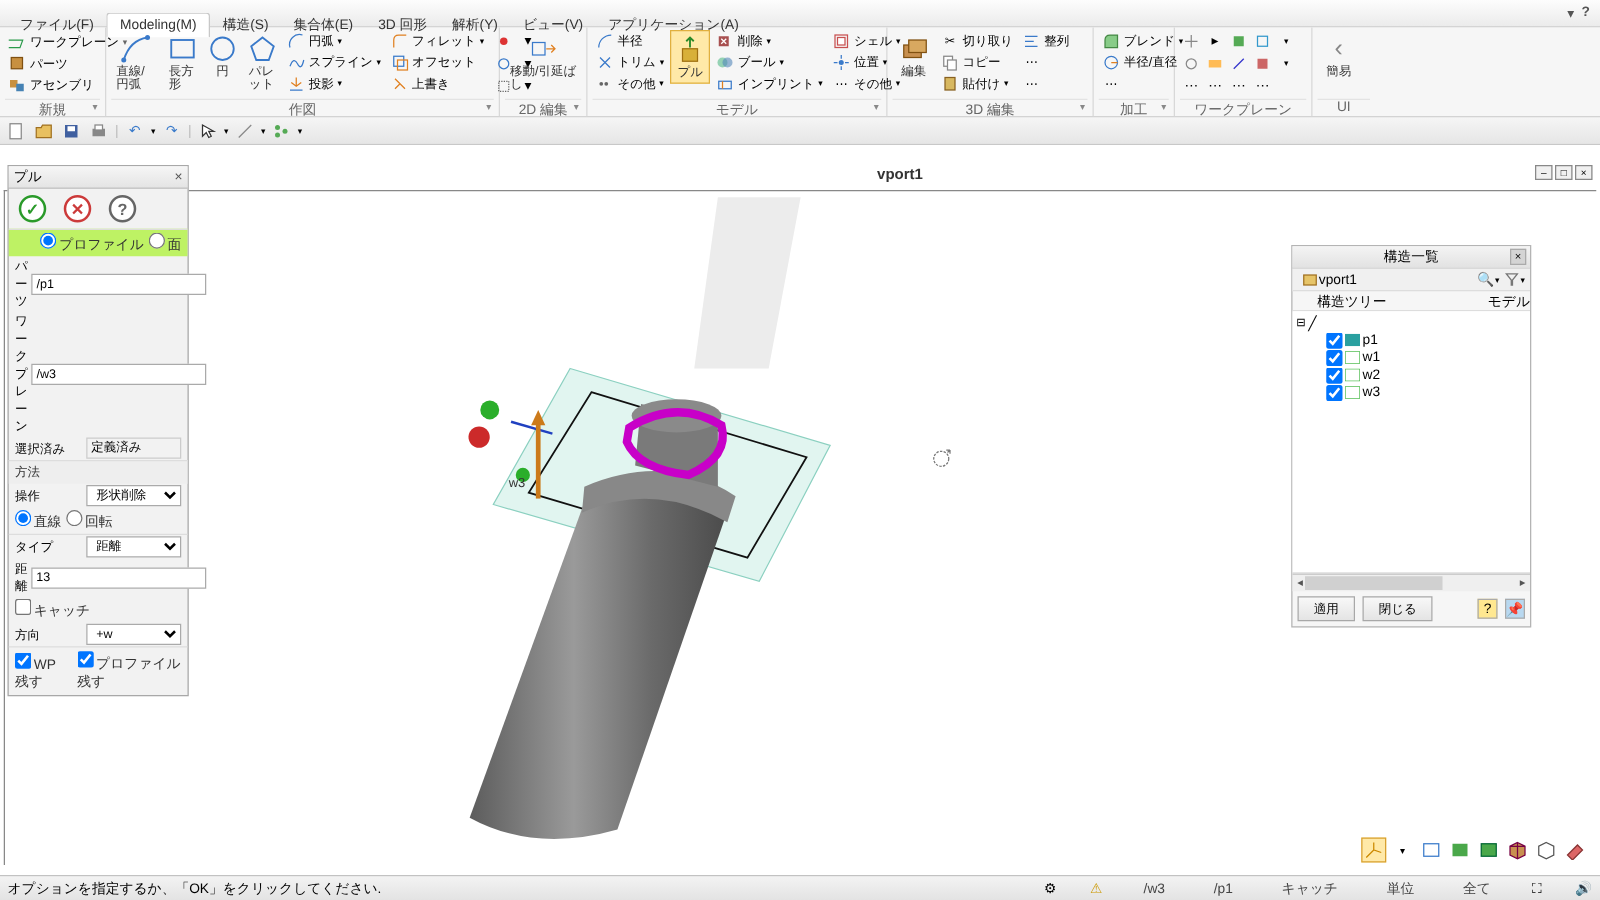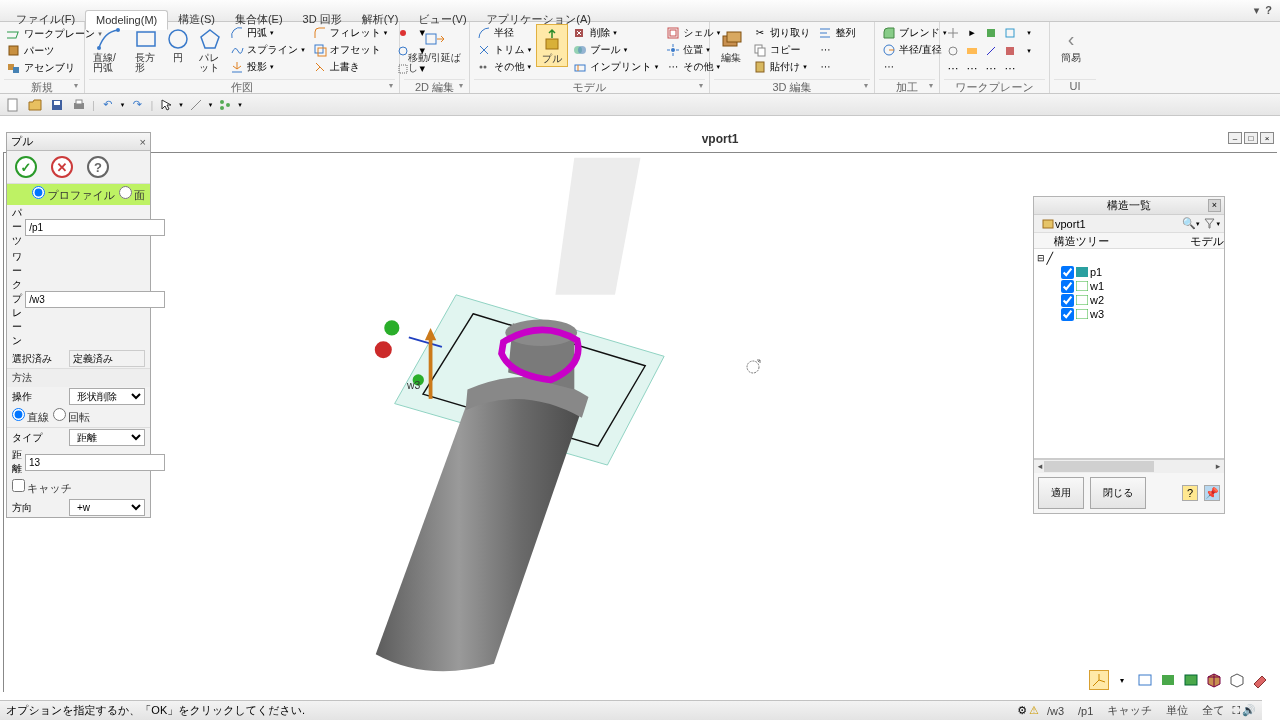--- a/index.html
+++ b/index.html
@@ -68,31 +68,31 @@
 .struct .toolbar .ic { width:14px; height:14px; margin-left:3px; cursor:pointer; display:flex;align-items:center;justify-content:center;}
 .struct .tabs { height: 16px; display:flex; font-size:10px; border-bottom:1px solid #ddd;}
 .struct .tabs .t { flex:1; text-align:center; padding-top:1px;}
 .struct .tree { height: 210px; background:#fff; overflow:auto; padding: 2px 3px; border-bottom:1px solid #ccc;}
 .struct .node { display:flex; align-items:center; gap:2px; height:14px; font-size:11px; padding-left: var(--ind,0px);}
 .struct .node input { margin:0;}
 .struct .scroll { height: 14px; background: #efefef; border-top:1px solid #ccc; position:relative;}
 .struct .scroll .thumb{ position:absolute; left:10px; top:1px; width:110px; height:11px; background:#d0d0d0;}
 .struct .scroll .ar{ position:absolute; top:0; width:12px; height:14px; text-align:center; font-size:9px; line-height:13px; color:#555;}
 .struct .foot { display:flex; gap:6px; padding: 4px; align-items:center;}
-.struct .foot button { height: 32px; padding: 0 12px; background: linear-gradient(#f8f8f8,#e4e4e4); border:1px solid #a8a8a8; font-size:10px; cursor:pointer;}
+.struct .foot button { height: 20px; padding: 0 12px; background: linear-gradient(#f8f8f8,#e4e4e4); border:1px solid #a8a8a8; font-size:10px; cursor:pointer;}
 .struct .foot .sp{flex:1;}
 .struct .foot .sic{width:16px;height:16px;border:1px solid #aaa; display:flex;align-items:center;justify-content:center; cursor:pointer;}
 
 
 .btoolbar { position: absolute; left: 0; right: 0; bottom: 28px; height: 24px; display:flex; justify-content:flex-end; align-items:center; gap:3px; padding-right:10px; background:transparent; z-index:4;}
 .btoolbar .b { width:20px; height:20px; border:1px solid transparent; display:flex; align-items:center; justify-content:center; cursor:pointer;}
 .btoolbar .b.active{ background:#ffe9a8; border-color:#d8a030;}
 
 
-.status { position: absolute; left:0; right:18px; bottom:0; height: 20px; background: linear-gradient(#f3f3f3,#e3e3e3); border-top:1px solid #c2c2c2; display:flex; align-items:center; font-size:10px; padding: 0 6px; gap: 2px;}
+.status { position: absolute; left:0; right:0; bottom:0; height: 20px; background: linear-gradient(#f3f3f3,#e3e3e3); border-top:1px solid #c2c2c2; display:flex; align-items:center; font-size:10px; padding: 0 6px; gap: 27px;}
 .status .msg { flex:1;}
 .status .seg { padding: 0 6px; color:#444;}
 
 svg { display:block; }
 </style>
 </head>
 <body>
 
 <div class="menubar">
   <div class="mi">ファイル(F)</div>
@@ -682,20 +682,24 @@
         <div class="lab">距離</div>
         <input type="text" value="13" style="">
       </div>
     <div class="row">
         <label><input type="checkbox" style=""><span>キャッチ</span></label>
       </div>
     <div class="field">
         <div class="lab">方向</div>
         <select><option>+w</option></select>
       </div>
+    <div class="row" style="border-top:1px solid #ddd; padding:3px 5px;">
+      <label><input type="checkbox" checked="" style=""><span>WP 残す</span></label>
+      <label><input type="checkbox" checked="" style=""><span>プロファイル残す</span></label>
+    </div>
   </div>
 
   <div class="struct">
     <div class="hdr">
         <span>構造一覧</span>
         <span class="cls">×</span>
       </div>
     <div class="toolbar">
       <span class="ic">
           <svg width="12" height="12">

